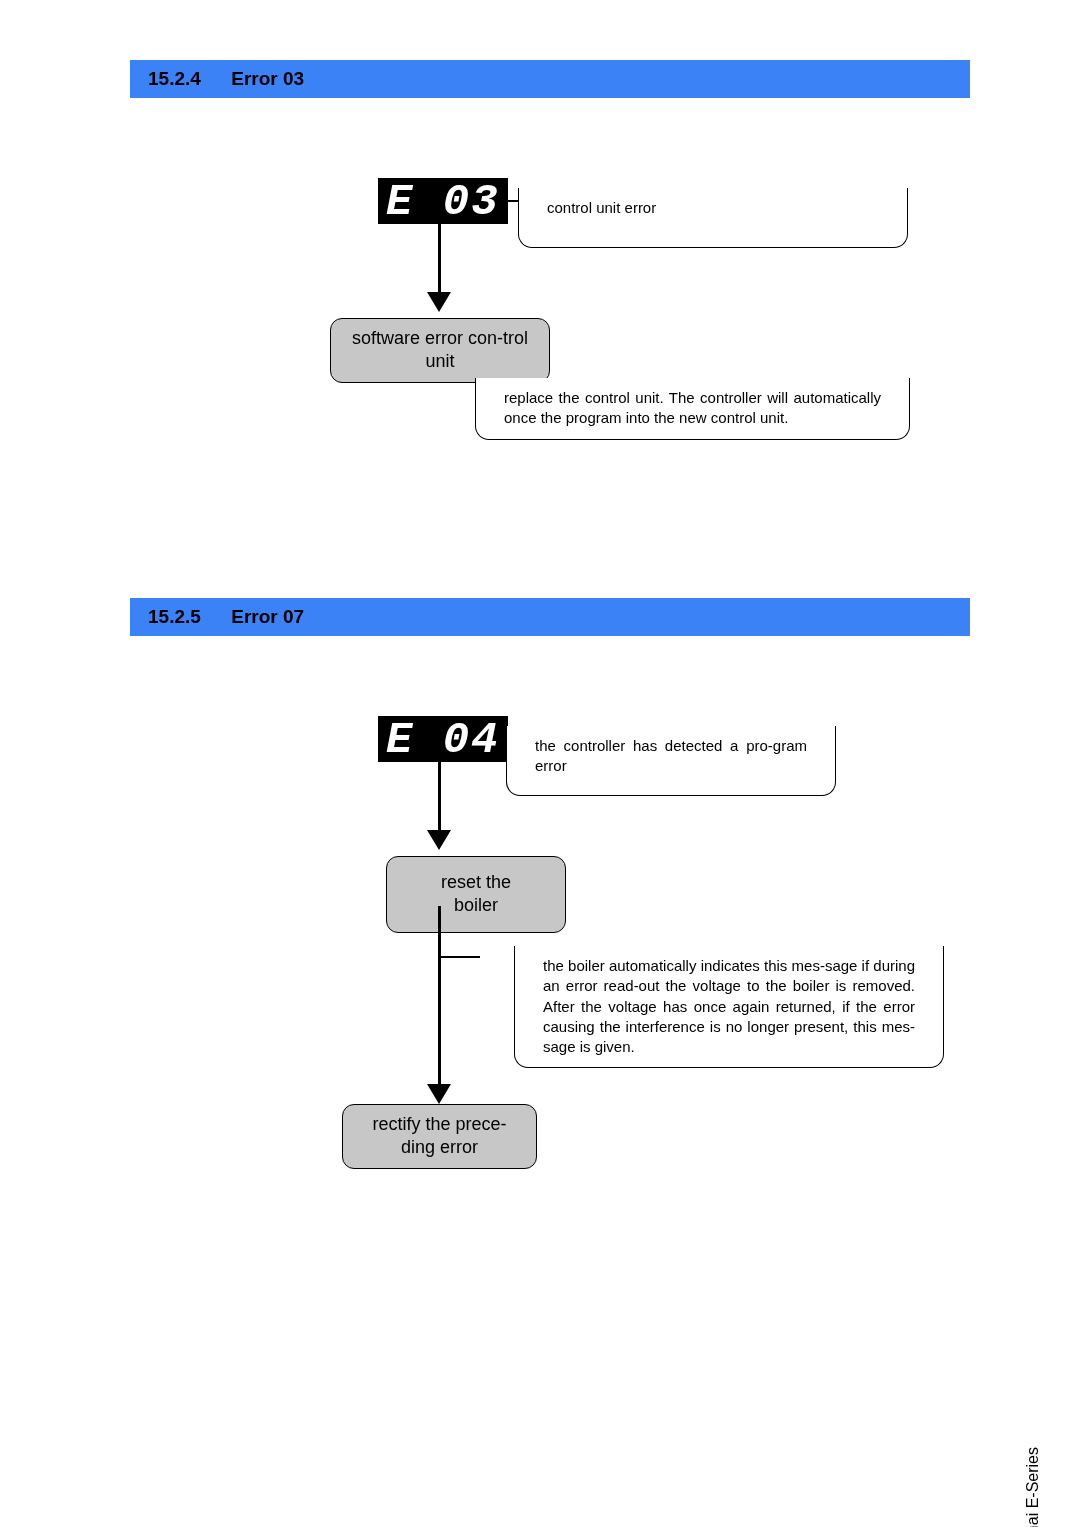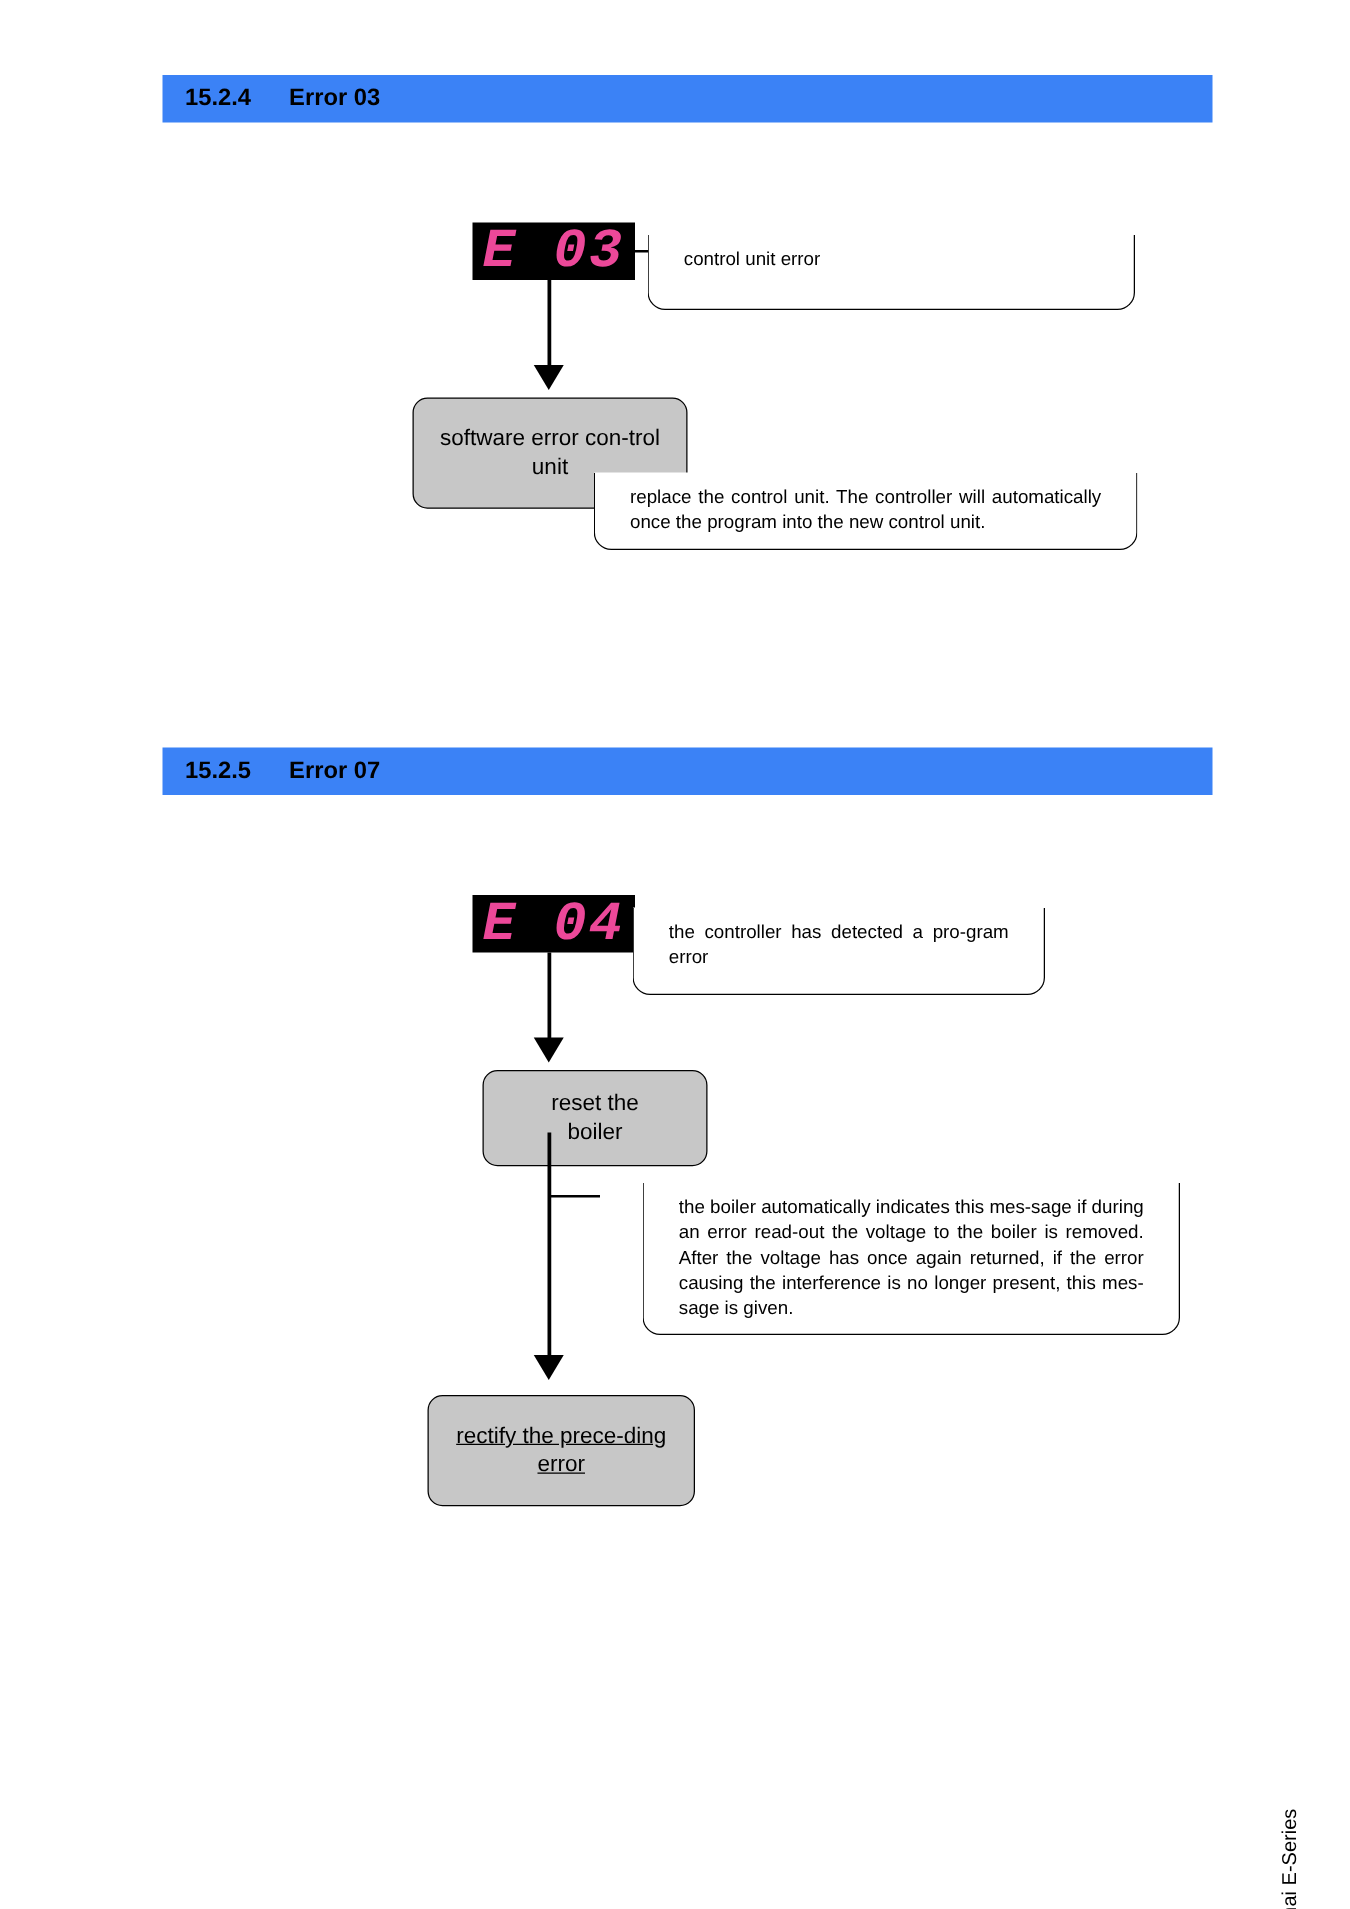--- a/index.html
+++ b/index.html
@@ -31,36 +31,36 @@
     height: 330px;
     margin-bottom: 90px;
   }
   .diagram-wrap2 {
     position: relative;
     height: 530px;
   }
   .display-box {
     position: absolute;
     background: #000;
-    color: #ec4899;
+    color: #ffffff;
     font-family: "Courier New", monospace;
     font-size: 44px;
     font-weight: bold;
     letter-spacing: 2px;
     padding: 2px 8px 0 8px;
     line-height: 1;
     height: 46px;
     font-style: italic;
   }
   .step-box {
     position: absolute;
     background: #c7c7c7;
     border: 1px solid #000;
     border-radius: 12px;
-    padding: 20px 16px;
+    padding: 8px 16px;
     font-size: 18px;
     text-align: center;
     line-height: 1.3;
   }
   .info-box {
     position: absolute;
     background: #fff;
     border: 1px solid #000;
     border-radius: 14px;
     padding: 10px 28px;
@@ -144,21 +144,21 @@
 
     <div class="step-box" style="left:220px; top:140px; width:180px; padding:14px 32px;margin-left:36px;">reset the boiler</div>
 
     <div class="vline" style="left:308px; top:190px; height:180px;"></div>
     <div class="arrowhead" style="left:297px; top:368px;"></div>
 
     <div class="hstub" style="left:310px; top:240px; width:40px;"></div>
 
     <div class="info-box info-box-top-open" style="left:348px; top:230px; width:430px;margin-left:36px;">the boiler automatically indicates this mes-sage if during an error read-out the voltage to the boiler is removed. After the voltage has once again returned, if the error causing the interference is no longer present, this mes-sage is given.</div>
 
-    <div class="step-box" style="left:212px; top:400px; width:214px;text-decoration:underline;">rectify the prece-ding error</div>
+    <div class="step-box" style="left:212px; top:388px; width:195px;">rectify the prece-ding error</div>
   </div>
 
   <div class="side-text">
     
     <span>Installation &amp; Servicing Instructions Rinnai E-Series</span>
   </div>
 
 </div>
 
 </body></html>

